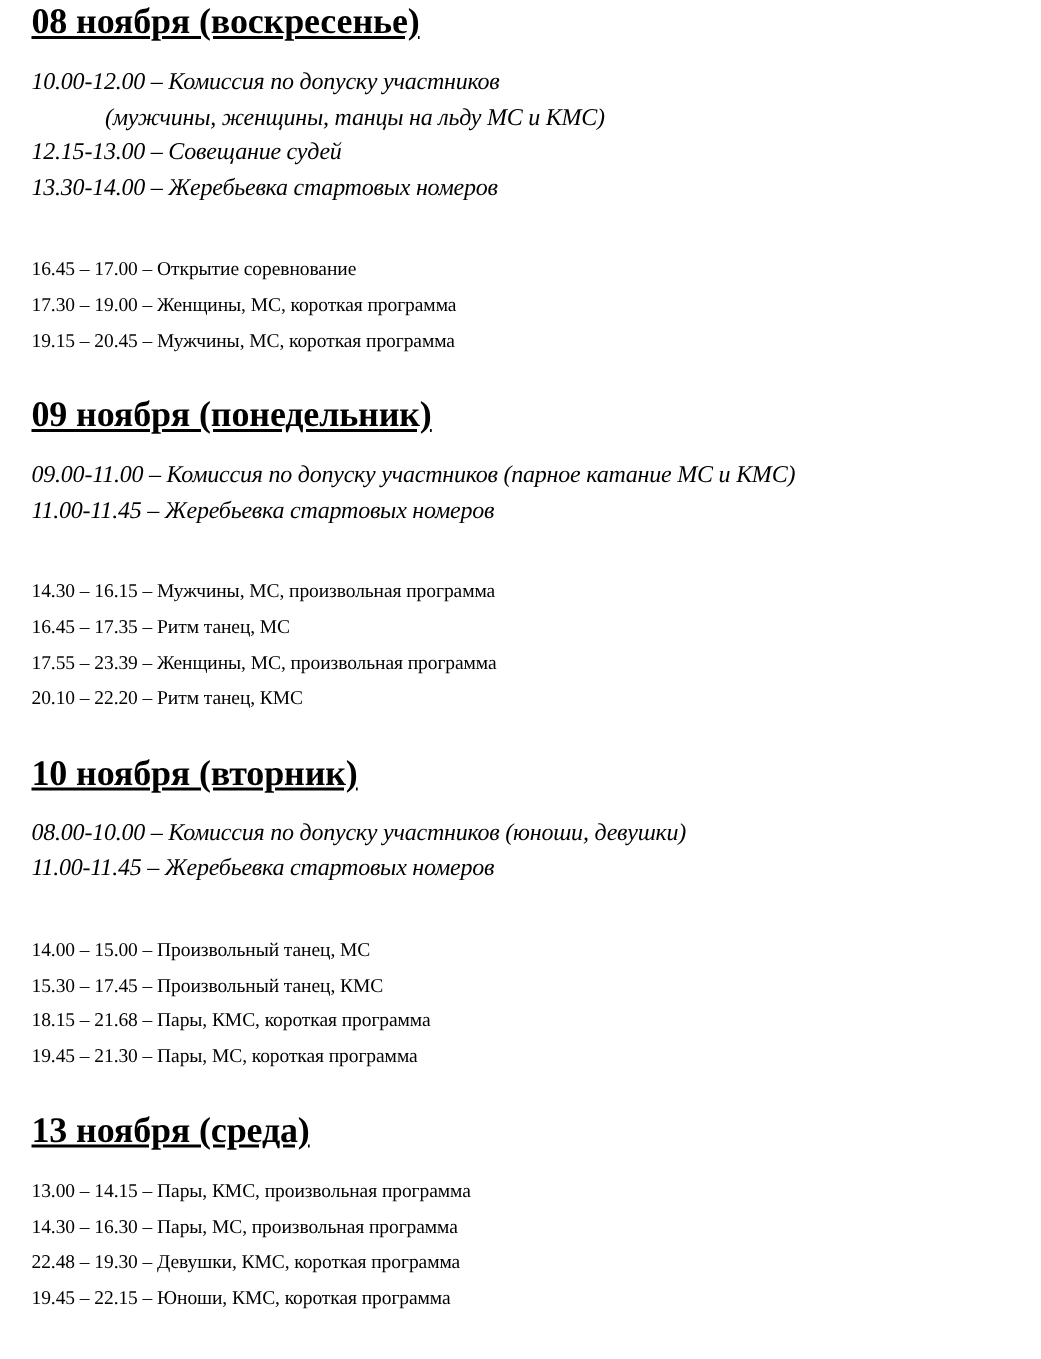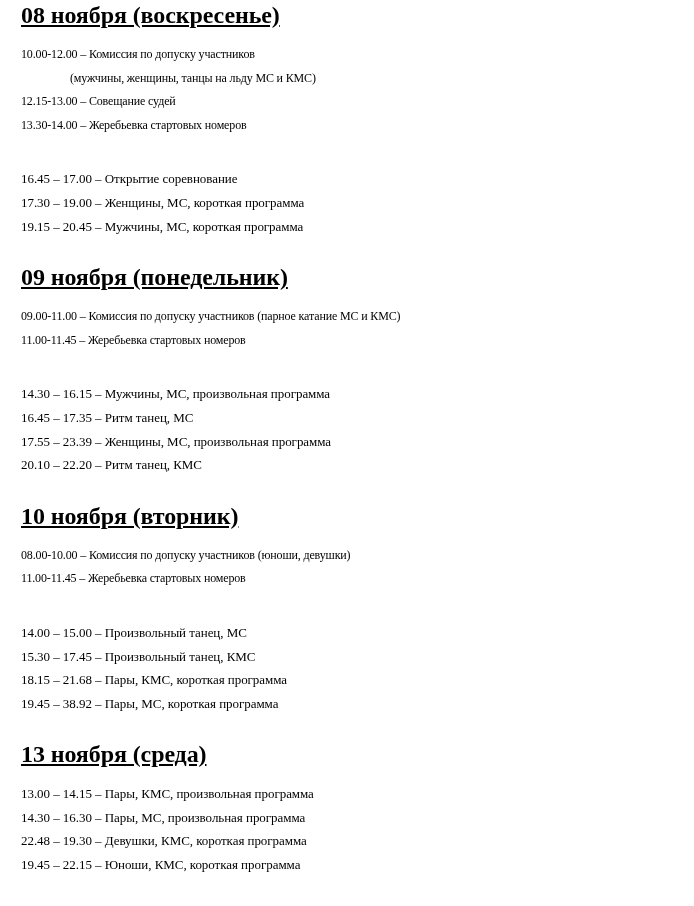--- a/index.html
+++ b/index.html
@@ -53,21 +53,22 @@
 
   .line {
     margin: 0 0 0 21px;
     padding: 0;
     font-size: 13px;
     line-height: 23.6px;
     white-space: nowrap;
     letter-spacing: -0.05px;
   }
   .line.italic {
-    font-size: 12px;
+    font-style: italic;
+    font-size: 16px;
     letter-spacing: -0.15px;
   }
   .line.indent {
     margin-left: 70px;
   }
 
   
   .gap-sm { height: 14px; }
   .gap-xl { height: 30px; }
   .spacer-before-heading { height: 28px; }
@@ -114,21 +115,21 @@
       <div class="gap-sm"></div>
       <ul class="rows">
         <li class="line italic">08.00-10.00 – Комиссия по допуску участников (юноши, девушки)</li>
         <li class="line italic">11.00-11.45 – Жеребьевка стартовых номеров</li>
       </ul>
       <div class="gap-xl"></div>
       <ul class="rows">
         <li class="line">14.00 – 15.00 – Произвольный танец, МС</li>
         <li class="line">15.30 – 17.45 – Произвольный танец, КМС</li>
         <li class="line">18.15 – 21.68 – Пары, КМС, короткая программа</li>
-        <li class="line">19.45 – 38.92 – Пары, МС, короткая программа</li>
+        <li class="line">19.45 – 21.30 – Пары, МС, короткая программа</li>
       </ul>
     </div>
     <div class="day-block">
       <div class="spacer-before-heading"></div>
       <div class="heading-row"><div class="day-heading">13 ноября (среда)</div></div>
       <div class="gap-sm"></div>
       <ul class="rows">
         <li class="line">13.00 – 14.15 – Пары, КМС, произвольная программа</li>
         <li class="line">14.30 – 16.30 – Пары, МС, произвольная программа</li>
         <li class="line">22.48 – 19.30 – Девушки, КМС, короткая программа</li>

